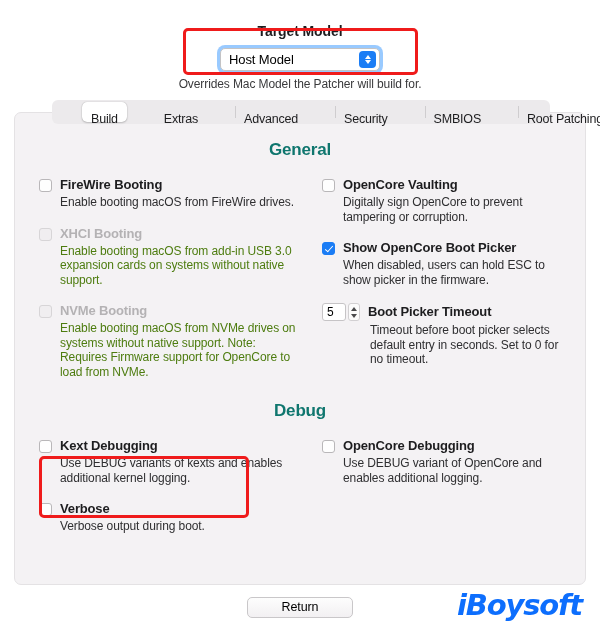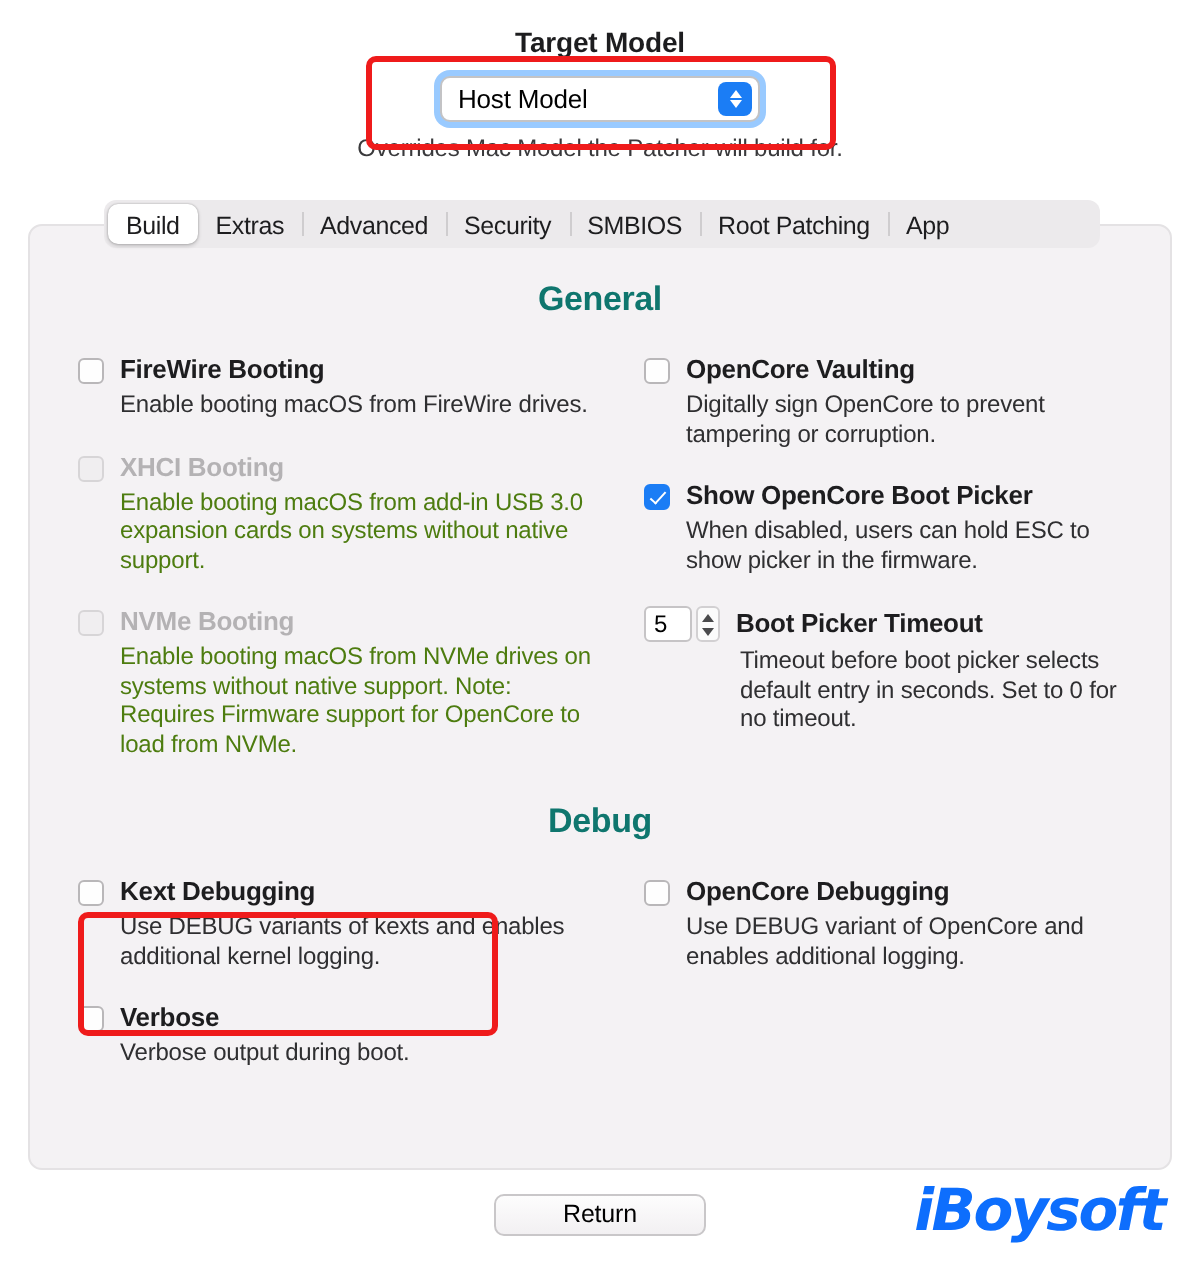--- a/index.html
+++ b/index.html
@@ -13,21 +13,21 @@
   body {
     font-family: "Liberation Sans", sans-serif;
     background: #ffffff;
     color: #1d1d1f;
     -webkit-font-smoothing: antialiased;
     position: relative;
   }
 
   
   .top-area {
-    padding-top: 13px;
+    padding-top: 23px;
     text-align: center;
     position: relative;
   }
 
   .target-model-title {
     font-size: 14px;
     font-weight: bold;
     color: #1d1d1f;
     letter-spacing: -0.1px;
   }
@@ -110,27 +110,28 @@
     border-radius: 6px;
     display: flex;
     align-items: center;
     padding: 2px;
     z-index: 4;
   }
 
   .tab {
     font-size: 12.5px;
     color: #1d1d1f;
-    padding: 1px 9px;
+    padding: 7px 9px;
     height: 20px;
     line-height: 20px;
     border-radius: 5px;
     white-space: nowrap;
     position: relative;
     letter-spacing: -0.2px;
+    margin-left: 28px;
   }
 
   .tab + .tab::before {
     content: "";
     position: absolute;
     left: 0;
     top: 4px;
     bottom: 4px;
     width: 1px;
     background: #cfcdcf;

